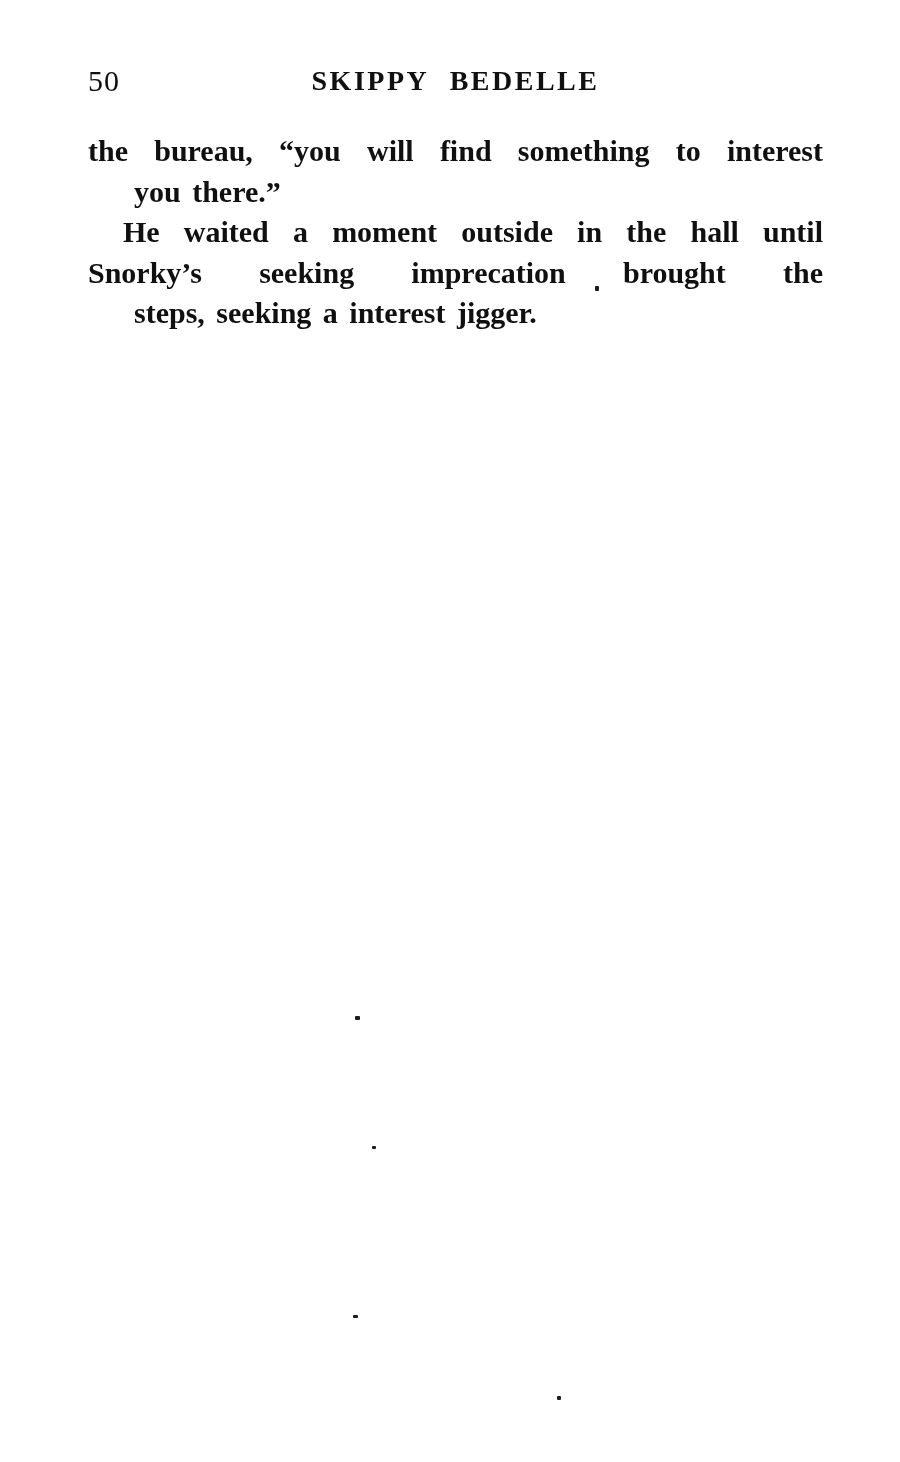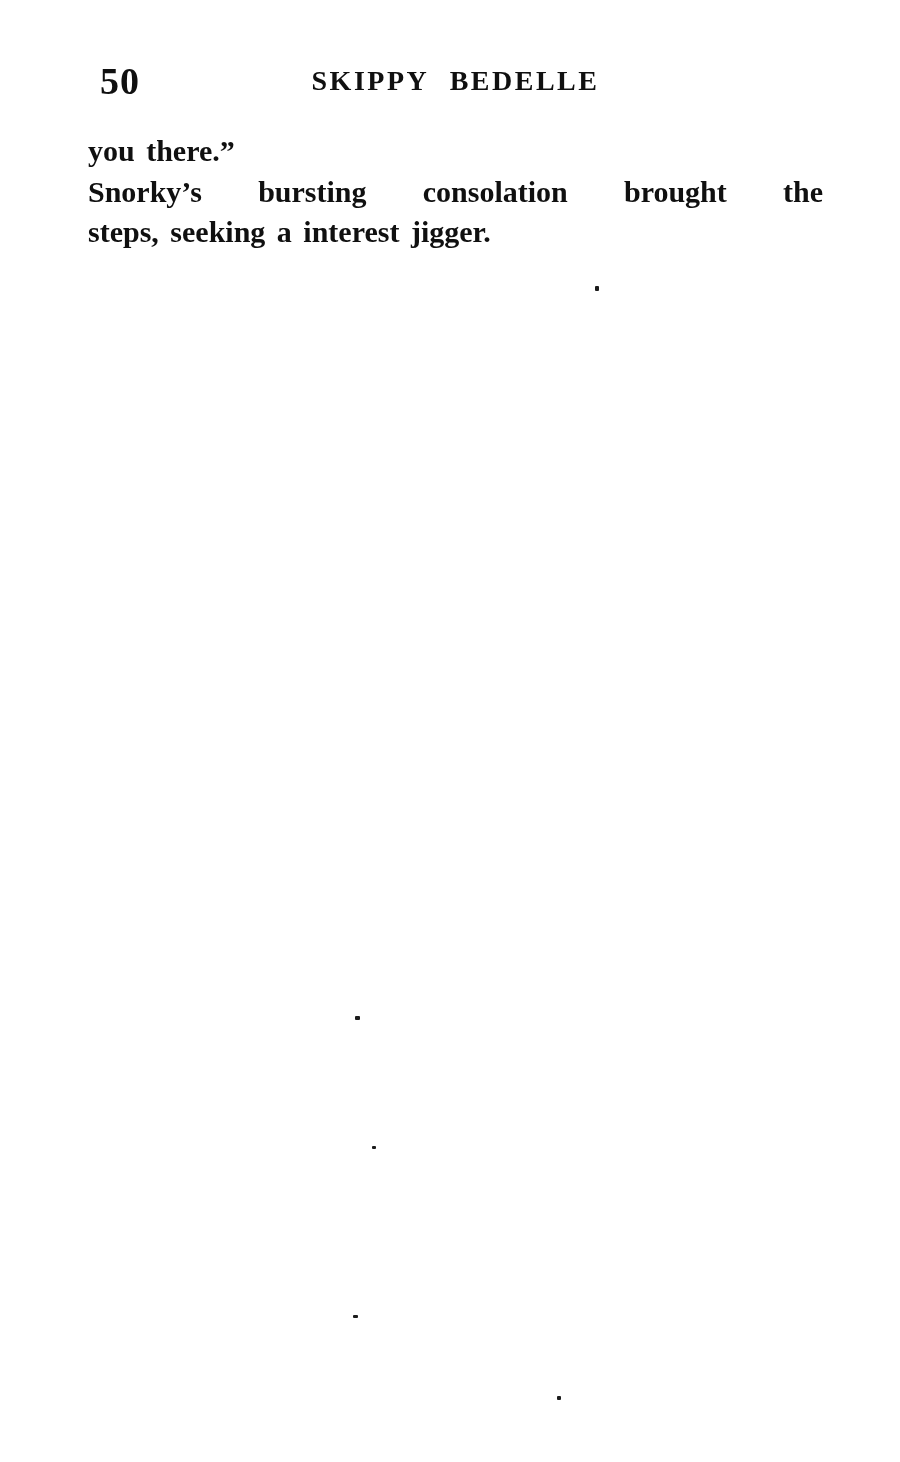--- a/index.html
+++ b/index.html
@@ -25,24 +25,23 @@
     top: 64px;
     left: 88px;
     width: 735px;
     height: 34px;
     line-height: 34px;
   }
   .folio {
     position: absolute;
     left: 0;
     top: 0;
-    font-size: 38px;
-    font-weight: bold;
+    font-size: 30px;
+    font-weight: normal;
     letter-spacing: 1px;
-    margin-left: 12px;
   }
   .running-head {
     position: absolute;
     left: 0;
     top: 0;
     width: 100%;
     text-align: center;
     font-size: 28px;
     font-weight: bold;
     letter-spacing: 2.5px;
@@ -63,20 +62,21 @@
   .line {
     width: 100%;
   }
   .line.just {
     text-align: justify;
     text-align-last: justify;
   }
   .line.left {
     text-align: right;
     text-align-last: left;
+    margin-left: 46px;
   }
   .line.indent {
     text-indent: 35px;
   }
   
   .speck {
     position: absolute;
     background: #1c1c1c;
     border-radius: 1px;
   }
@@ -86,24 +86,26 @@
 
 <div class="page">
 
   <div class="header-row">
     <span class="folio">50</span>
     <span class="running-head">SKIPPY BEDELLE</span>
   </div>
 
   <div class="text-block">
     <div class="paragraph">
+      <div class="line just">the bureau, “you will find something to interest</div>
       <div class="line left">you there.”</div>
     </div>
     <div class="paragraph">
-      <div class="line just">Snorky’s bursting consolation brought the</div>
+      <div class="line just indent">He waited a moment outside in the hall until</div>
+      <div class="line just">Snorky’s seeking imprecation brought the</div>
       <div class="line left">steps, seeking a interest jigger.</div>
     </div>
   </div>
 
   <div id="specks">
       <div class="speck" style="left: 595px; top: 286px; width: 4px; height: 5px;"></div>
       <div class="speck" style="left: 355px; top: 1016px; width: 5px; height: 4px;"></div>
       <div class="speck" style="left: 372px; top: 1146px; width: 4px; height: 3px;"></div>
       <div class="speck" style="left: 353px; top: 1315px; width: 5px; height: 3px;"></div>
       <div class="speck" style="left: 557px; top: 1396px; width: 4px; height: 4px;"></div>

